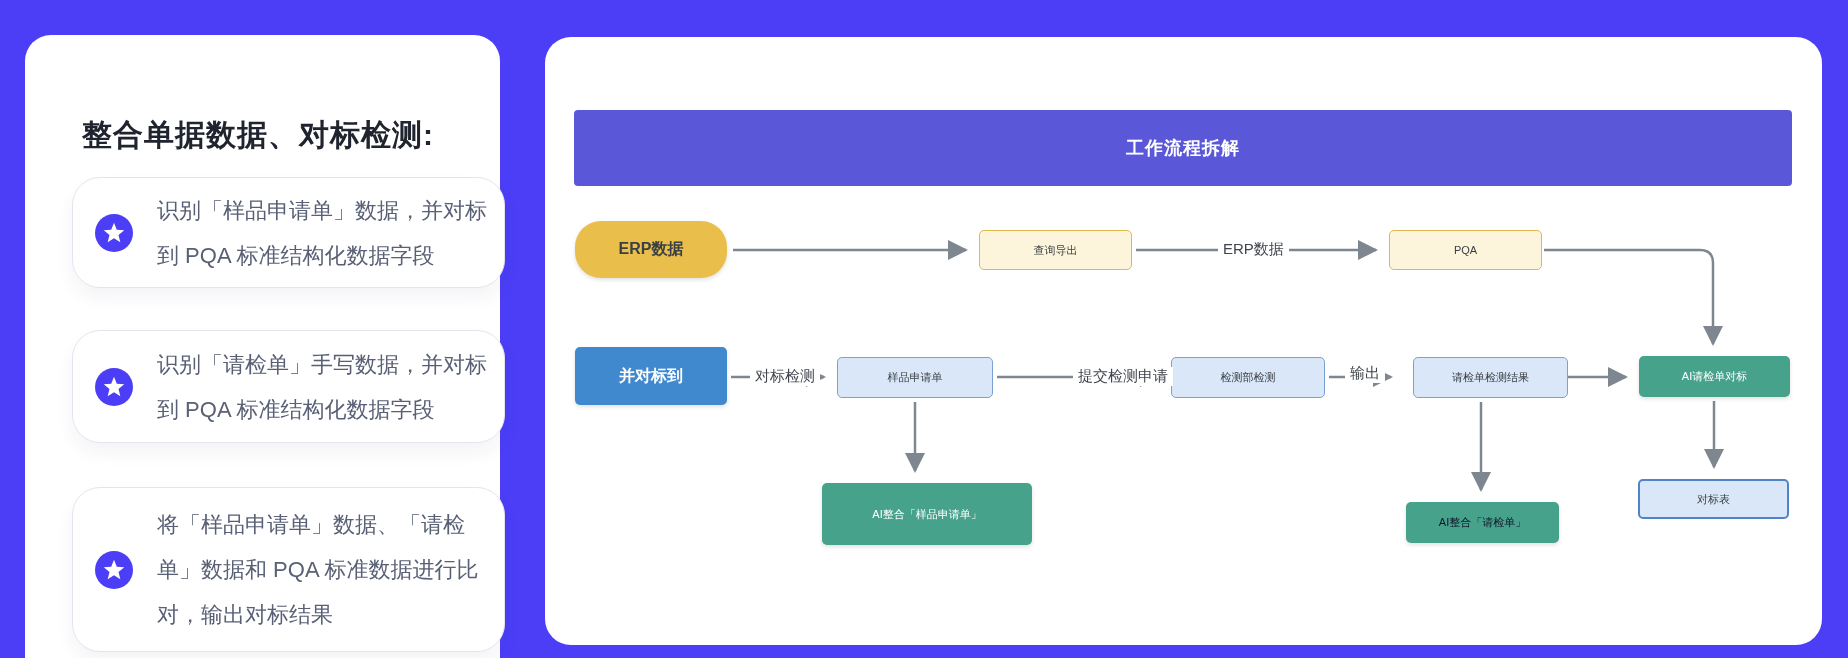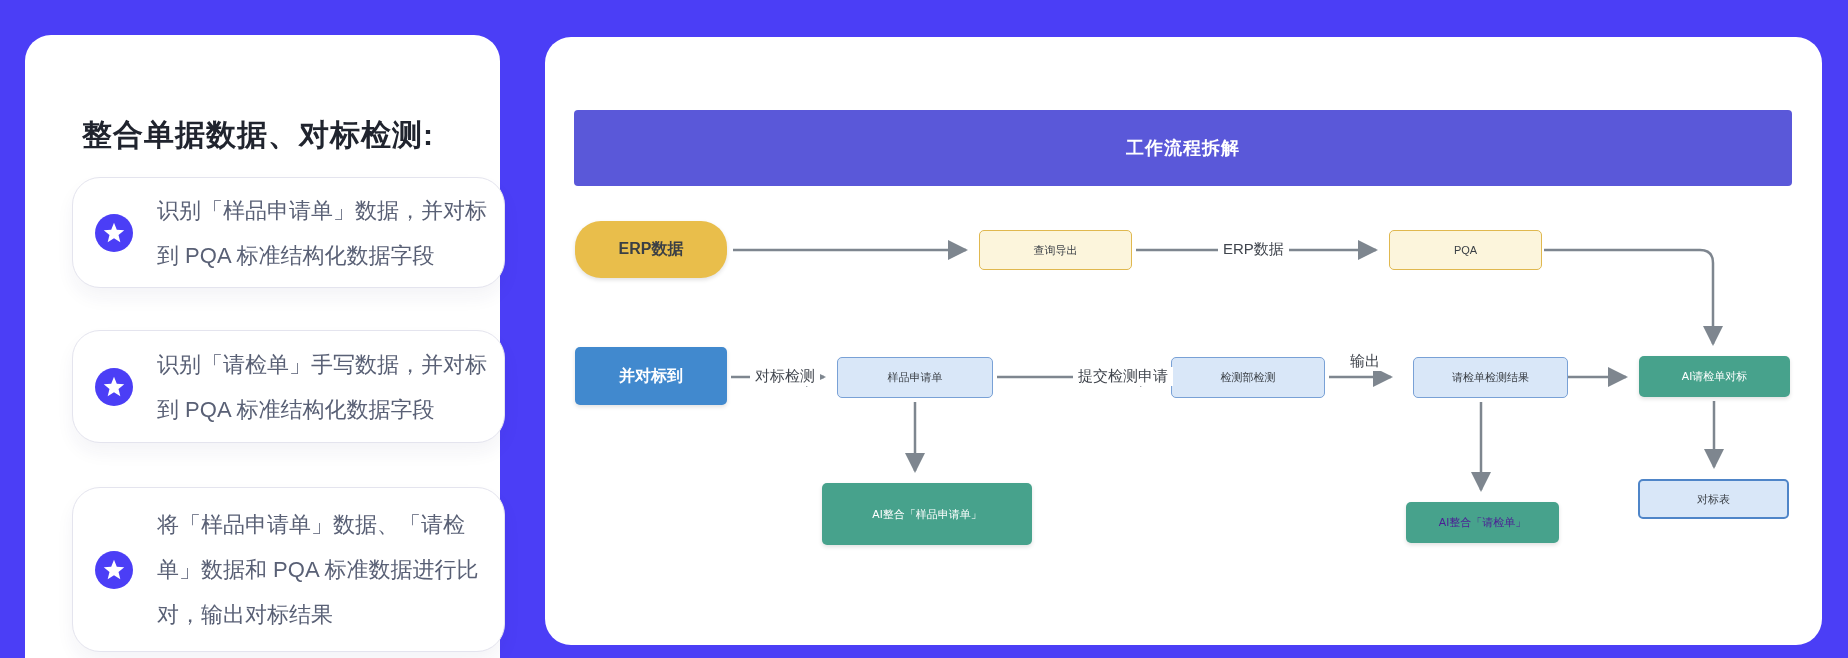--- a/index.html
+++ b/index.html
@@ -50,30 +50,30 @@
     border:1.5px solid var(--lightblue-border);}
   .n-dept{left:1171px;top:357px;width:154px;height:41px;background:var(--lightblue);
     border:1.5px solid var(--lightblue-border);}
   .n-result{left:1404px;top:357px;width:155px;height:41px;background:var(--lightblue);
     border:1.5px solid var(--lightblue-border);margin-left:9px;}
   .n-aibench{left:1639px;top:356px;width:151px;height:41px;background:var(--green);
     color:#fff;box-shadow:0 2px 4px rgba(0,0,0,0.12);}
   .n-aisample{left:822px;top:483px;width:210px;height:62px;background:var(--green);
     color:#fff;box-shadow:0 2px 4px rgba(0,0,0,0.12);}
   .n-aiinspect{left:1406px;top:502px;width:153px;height:41px;background:var(--green);
-    color:#4c1d95;box-shadow:0 2px 4px rgba(0,0,0,0.12);}
+    color:#0f172a;box-shadow:0 2px 4px rgba(0,0,0,0.12);}
   .n-table{left:1638px;top:479px;width:151px;height:40px;background:var(--lightblue);
     border:2px solid var(--table-border);}
 
   .edge-label{position:absolute;background:#fff;padding:0 5px;font-size:15px;
     color:#40454D;white-space:nowrap;z-index:3;}
   .el-pqa{left:1218px;top:240px;}
   .el-apply{left:750px;top:367px;}
   .el-submit{left:1073px;top:367px;}
-  .el-output{left:1345px;top:352px;}
+  .el-output{left:1345px;top:364px;}
 
   #edges{position:absolute;left:0;top:0;width:1848px;height:658px;
     pointer-events:none;z-index:2;}
   .node,.banner,.edge-label{z-index:4;}
 </style>
 </head>
 <body>
 
 <div id="page">
 

